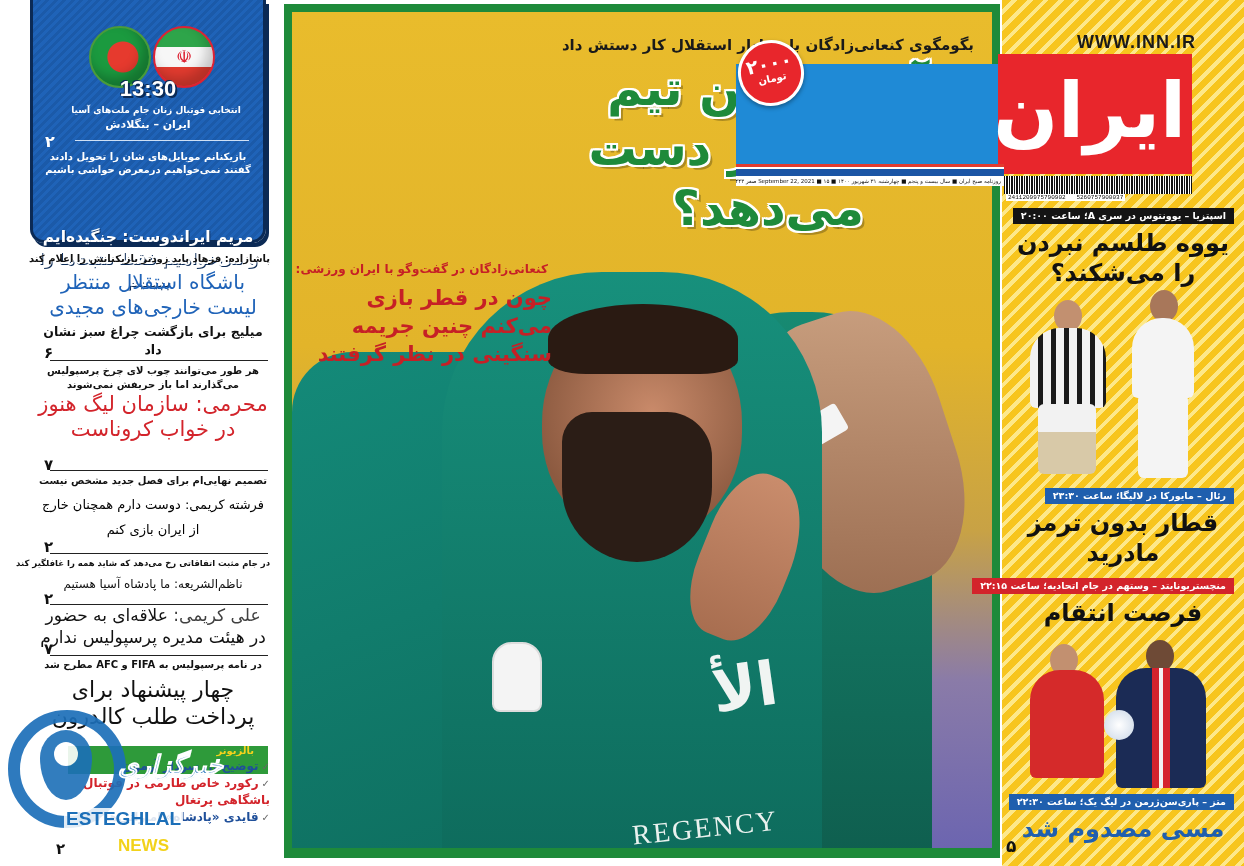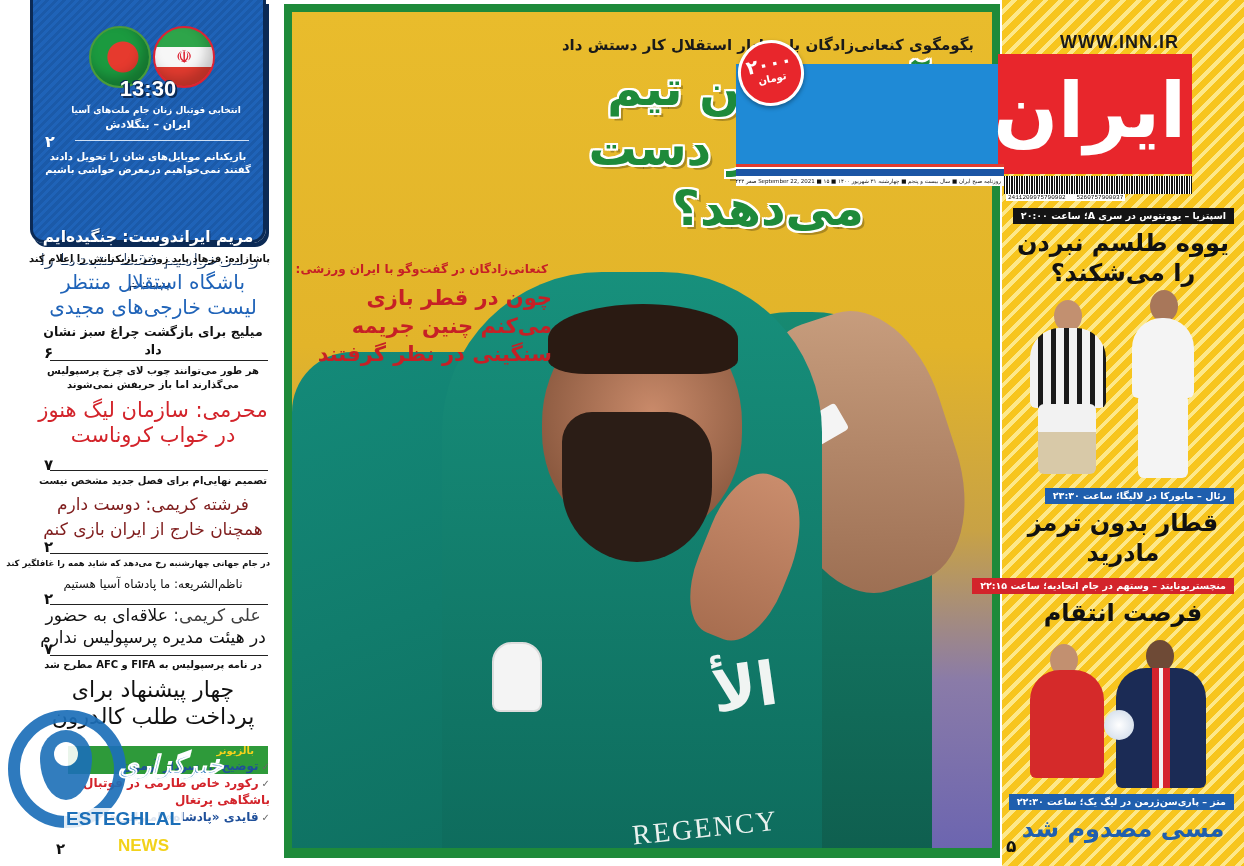--- a/index.html
+++ b/index.html
@@ -25,21 +25,21 @@
   .box-divider { position: absolute; top: 140px; left: 42px; right: 14px; border-top: 1px solid #cfe0f5; }
   .page-num-white { position: absolute; top: 132px; left: 12px; font-size: 16px; font-weight: bold; color: #fff; }
   .box-kicker { position: absolute; top: 150px; left: 6px; right: 6px; font-size: 10px; font-weight: bold; line-height: 13px; }
   .box-headline { position: absolute; top: 182px; left: 4px; right: 4px; font-size: 15.5px; font-weight: bold; line-height: 22px; letter-spacing: -0.5px; color: #fff; text-shadow: 1px 1px 0 #0b2a55; margin-top: 44px; }
 
   .news { position: absolute; left: 36px; width: 234px; text-align: center; }
   .kicker { font-size: 10px; font-weight: bold; color: #111; line-height: 14px; white-space: nowrap; }
   .hl { font-weight: normal; line-height: 25px; letter-spacing: -0.6px; }
   .hl-blue { color: #1f63b8; font-size: 20px; }
   .hl-red { color: #d3242b; font-size: 21px; }
-  .hl-gray { color: #7f1d1d; font-size: 17px; }
+  .hl-gray { color: #000000; font-size: 13px; }
   .hl-black { color: #111; font-size: 12px; }
   .hl-black-lg { color: #111; font-size: 22px; line-height: 27px; }
   .sub { font-size: 12.5px; font-weight: bold; color: #111; line-height: 18px; letter-spacing: -0.3px; }
   .rule { position: absolute; left: 50px; width: 218px; border-top: 1.5px solid #222; }
   .pnum { position: absolute; left: 44px; font-size: 15px; font-weight: bold; color: #111; }
   .red-name { color: #404040; }
 
   .bullets { position: absolute; left: 50px; top: 758px; width: 220px; text-align: right; }
   .bullet { font-size: 12px; font-weight: bold; line-height: 17px; color: #1f4f9a; }
   .bullet .tick { color: #666; font-weight: normal; font-size: 10px; margin-left: 3px; }
@@ -78,21 +78,21 @@
 
   .c-kicker { position: absolute; right: 18px; top: 24px; font-size: 15px; font-weight: bold; color: #1a1a1a; white-space: nowrap; }
   .c-headline { position: absolute; right: 14px; top: 46px; width: 420px; text-align: center; font-size: 48px; line-height: 60px; font-weight: bold; color: #1e8a3a; letter-spacing: -2px;
     text-shadow: 2px 0 #fff, -2px 0 #fff, 0 2px #fff, 0 -2px #fff, 2px 2px #fff, -2px -2px #fff, 2px -2px #fff, -2px 2px #fff, 4px 4px 0 rgba(0,0,0,.25); }
   .c-quote-kicker { position: absolute; left: 16px; top: 250px; width: 240px; text-align: right; font-size: 12px; font-weight: bold; color: #c62026; white-space: nowrap; }
   .c-quote { position: absolute; left: 14px; top: 272px; width: 246px; text-align: right; font-size: 21px; line-height: 28px; font-weight: bold; color: #c62026; letter-spacing: -0.5px; }
 
   
   .right-col { position: absolute; left: 1002px; top: 0; width: 242px; height: 866px;
     background: repeating-linear-gradient(135deg, #f7c51e 0 7px, #fde88a 7px 11px); }
-  .url { position: absolute; right: 65px; top: 32px; font: bold 18px "Liberation Sans", sans-serif; color: #1a1a1a; direction: ltr; letter-spacing: 1px; }
+  .url { position: absolute; right: 48px; top: 32px; font: bold 18px "Liberation Sans", sans-serif; color: #1a1a1a; direction: ltr; letter-spacing: 1px; }
 
   
   .masthead { position: absolute; left: 736px; top: 54px; width: 456px; height: 130px; }
   .mast-blue { position: absolute; left: 0; top: 10px; width: 268px; height: 104px; background: #1f8ad6; }
   .mast-blue-stripe { position: absolute; left: 0; top: 110px; width: 268px; height: 12px; background: linear-gradient(#e23b2f 0 3px, #fff 3px 5px, #1b55a5 5px); }
   .mast-red { position: absolute; left: 262px; top: 0; width: 194px; height: 120px; background: #e8262c; }
   .mast-word-1 { position: absolute; left: 280px; top: 2px; width: 170px; text-align: center; font-size: 76px; font-weight: bold; color: #fff; line-height: 110px; letter-spacing: -4px; }
   .mast-word-2 { position: absolute; left: 20px; top: 4px; width: 250px; text-align: center; font-size: 76px; font-weight: bold; color: #fff; line-height: 110px; letter-spacing: -3px; text-shadow: 3px 3px 0 #999, -2px -2px 0 #bbb; }
   .price { position: absolute; left: 2px; top: -14px; width: 66px; height: 66px; border-radius: 50%; background: #e8262c; border: 3px solid #fff; box-shadow: 0 2px 4px rgba(0,0,0,.35); color: #fff; text-align: center; transform: rotate(-12deg); }
   .price-val { display: block; font-size: 19px; font-weight: bold; margin-top: 10px; line-height: 20px; }
@@ -144,34 +144,34 @@
     <div class="kicker">پاشازاده: فرهاد باید زودتر بازیکنانش را اعلام کند</div>
     <div class="hl hl-blue" style="margin-top:4px">باشگاه استقلال منتظر لیست خارجی‌های مجیدی</div>
     <div class="sub" style="margin-top:3px">میلیج برای بازگشت چراغ سبز نشان داد</div>
   </div>
   <div class="pnum" style="top:344px">۶</div>
   <div class="rule" style="top:360px"></div>
 
   <div class="news" style="top:364px">
     <div class="kicker">هر طور می‌توانند چوب لای چرخ پرسپولیس</div>
     <div class="kicker">می‌گذارند اما باز حریفش نمی‌شوند</div>
-    <div class="hl hl-red" style="margin-top:6px">محرمی: سازمان لیگ هنوز در خواب کروناست</div>
+    <div class="hl hl-red" style="margin-top:0">محرمی: سازمان لیگ هنوز در خواب کروناست</div>
   </div>
   <div class="pnum" style="top:456px">۷</div>
   <div class="rule" style="top:470px"></div>
 
   <div class="news" style="top:474px">
     <div class="kicker">تصمیم نهایی‌ام برای فصل جدید مشخص نیست</div>
     <div class="hl hl-gray" style="margin-top:4px">فرشته کریمی: دوست دارم همچنان خارج از ایران بازی کنم</div>
   </div>
   <div class="pnum" style="top:538px">۲</div>
   <div class="rule" style="top:553px"></div>
 
   <div class="news" style="top:556px">
-    <div class="kicker" style="font-size:8.5px">در جام جهانی چهارشنبه رخ می‌دهد که شاید همه را غافلگیر کند</div>
+    <div class="kicker" style="font-size:8.5px">در جام مثبت اتفاقاتی رخ می‌دهد که شاید همه را غافلگیر کند</div>
     <div class="hl hl-black" style="margin-top:2px">ناظم‌الشریعه: ما پادشاه آسیا هستیم</div>
   </div>
   <div class="pnum" style="top:590px">۲</div>
   <div class="rule" style="top:604px"></div>
 
   <div class="news" style="top:604px">
     <div class="hl hl-black" style="font-size:17px;line-height:22px">
       <span class="red-name">علی کریمی:</span>
       <span>علاقه‌ای به حضور در هیئت مدیره پرسپولیس ندارم</span>
     </div>

